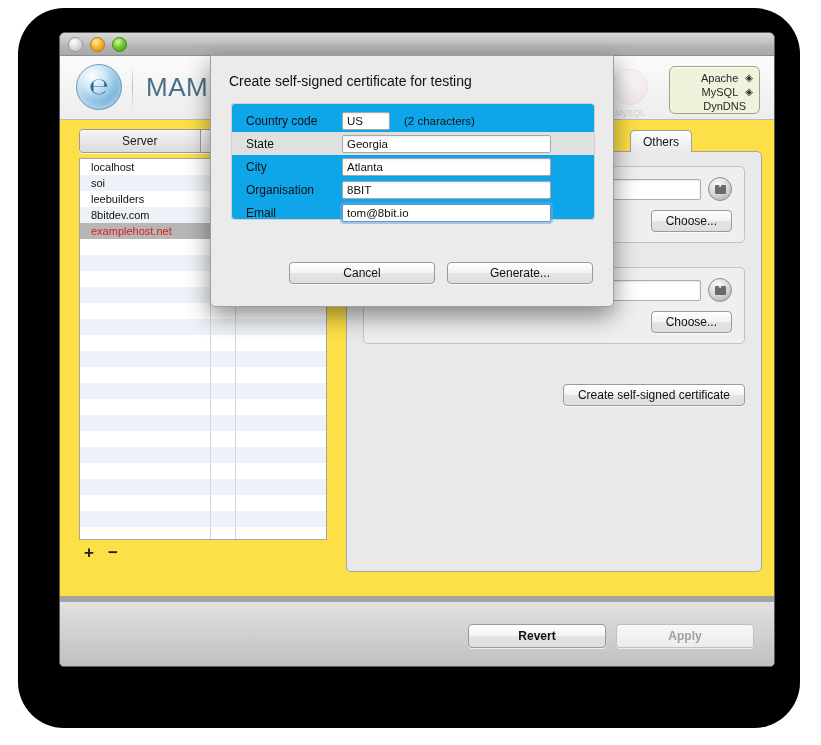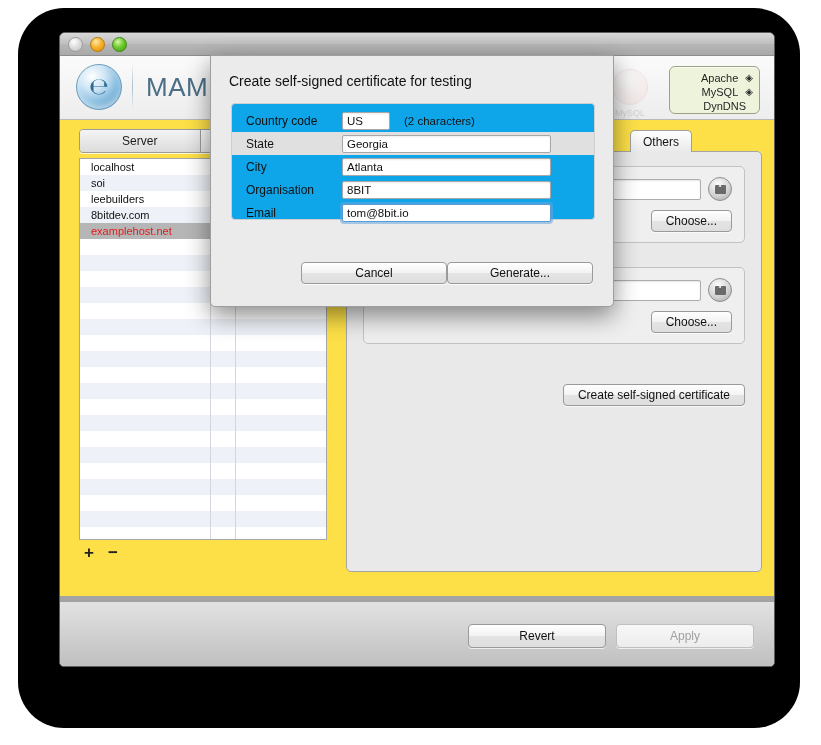--- a/index.html
+++ b/index.html
@@ -234,20 +234,21 @@
   }
   .btn.disabled { color: #a0a0a0; background: linear-gradient(to bottom,#f7f7f7,#ececec); border-color: #c0c0c0; }
 
   .create-wrap { position: absolute; left: 16px; right: 16px; top: 232px; display: flex; justify-content: flex-end; }
 
   
   .bottombar {
     position: relative;
     height: 70px;
     background: linear-gradient(to bottom, #e2e2e2 0%, #cfcfcf 50%, #bcbcbc 100%);
+    font-weight: bold;
   }
   .bottom-btns { position: absolute; right: 20px; top: 22px; display: flex; gap: 10px; }
   .bottom-btns .btn { min-width: 108px; text-align: center; padding: 4px 14px; }
 
   
   .sheet {
     position: absolute;
     left: 210px; top: 55px;
     width: 402px; height: 250px;
     background: #ebebeb;
@@ -286,21 +287,21 @@
   }
   .sf-input.small { width: 48px; }
   .sf-input.wide { width: 209px; }
   .sf-input.focused {
     border: 1px solid #5b9bd5;
     box-shadow: 0 0 0 2px rgba(104,167,222,0.55);
   }
   .sf-hint { font-size: 11.5px; color: #141414; margin-left: 14px; }
   .sheet-btns {
     position: absolute; right: 20px; bottom: 22px;
-    display: flex; 
+    display: flex; gap: 12px;
   }
   .sheet-btns .btn { min-width: 116px; text-align: center; justify-content: center; }
 </style>
 </head>
 <body>
 
 <div id="root">
 
   <div class="backdrop"></div>
 

